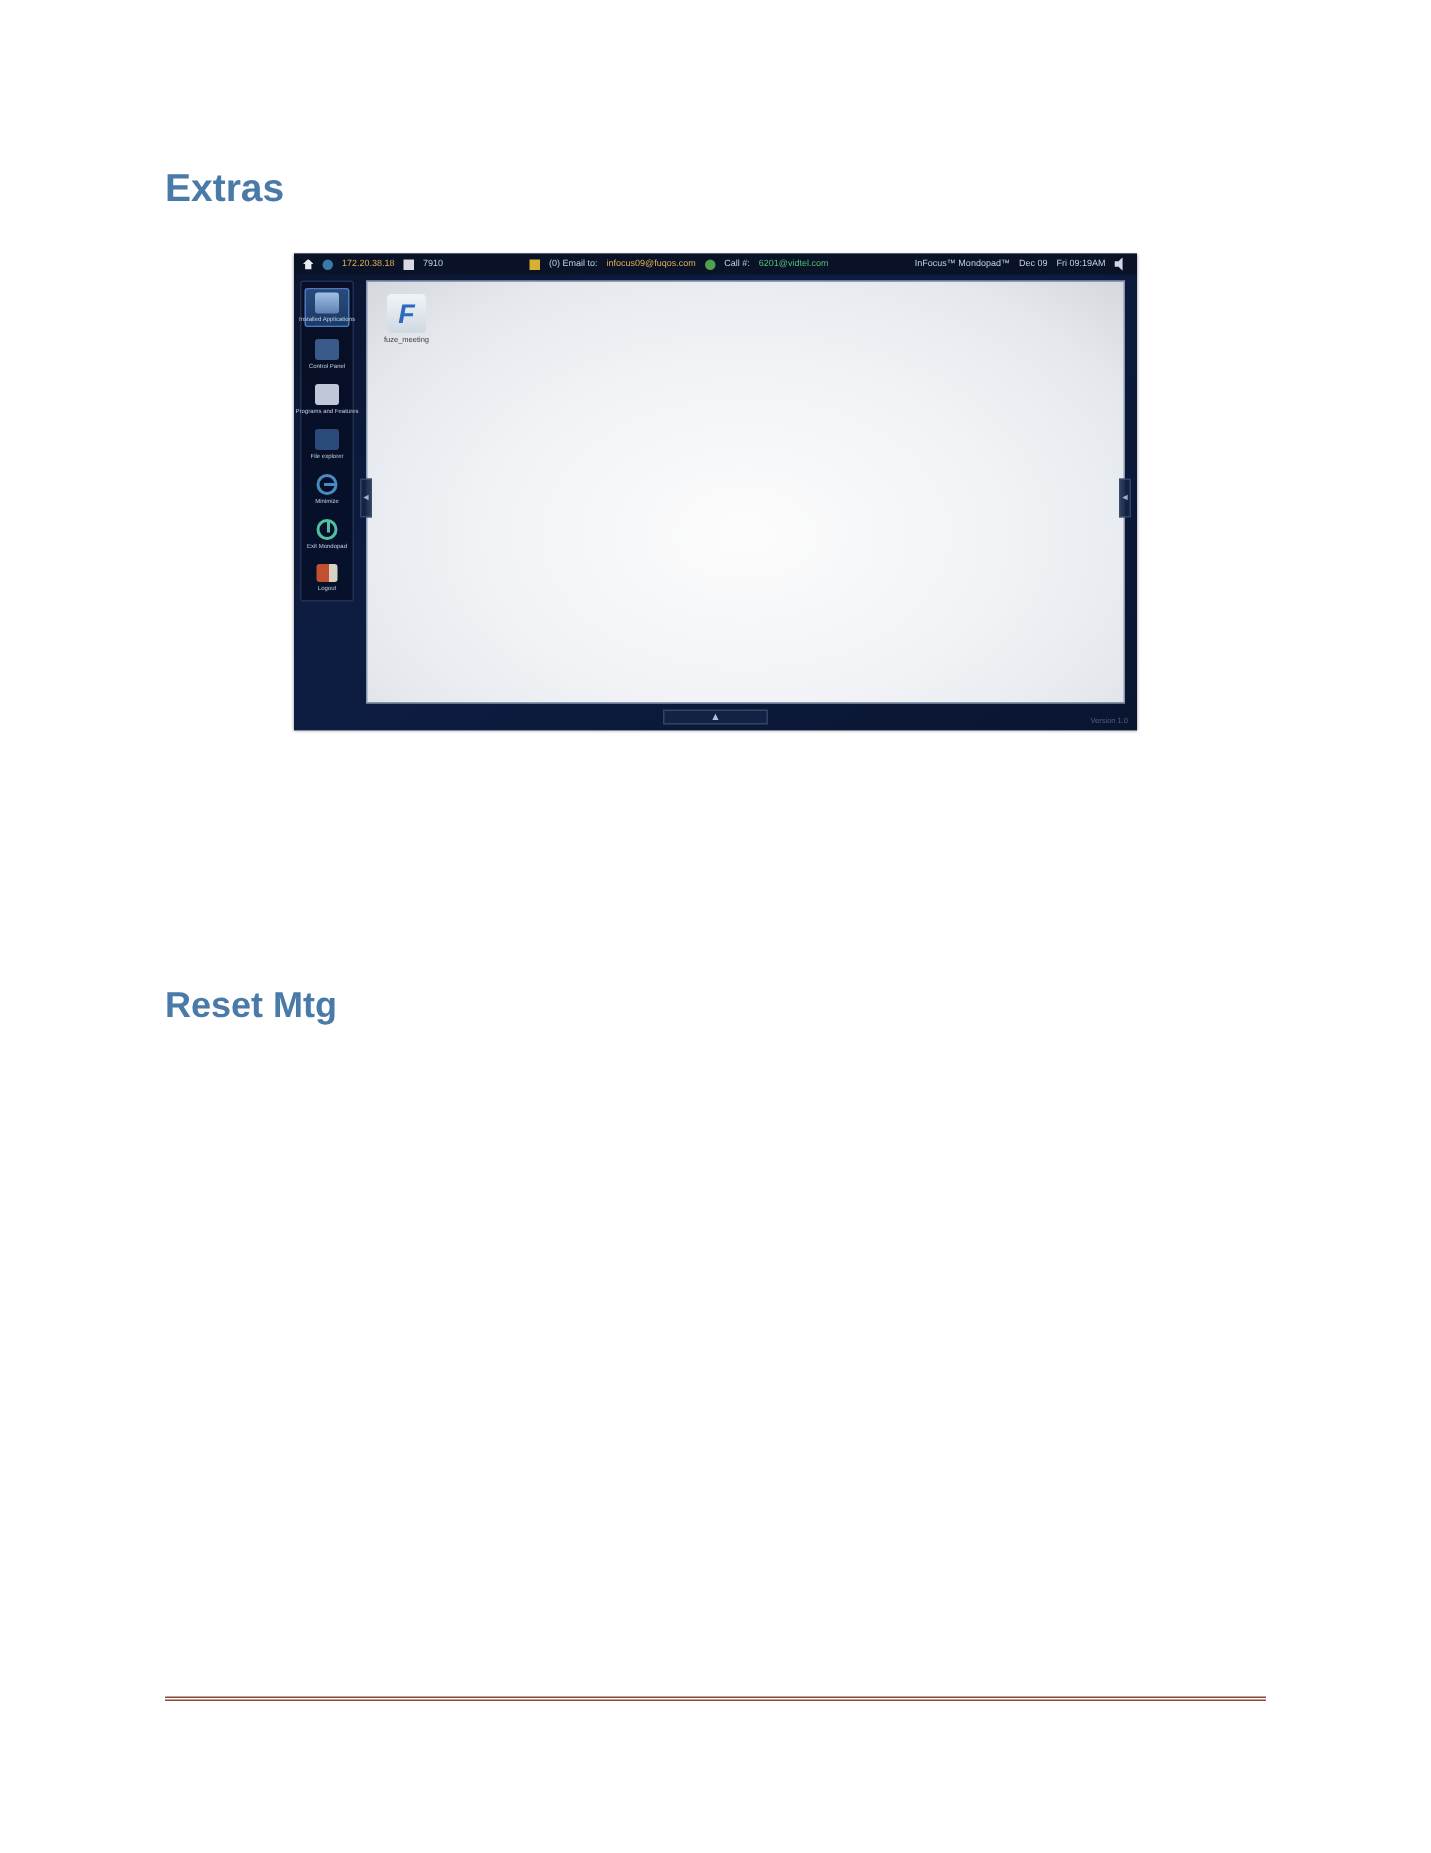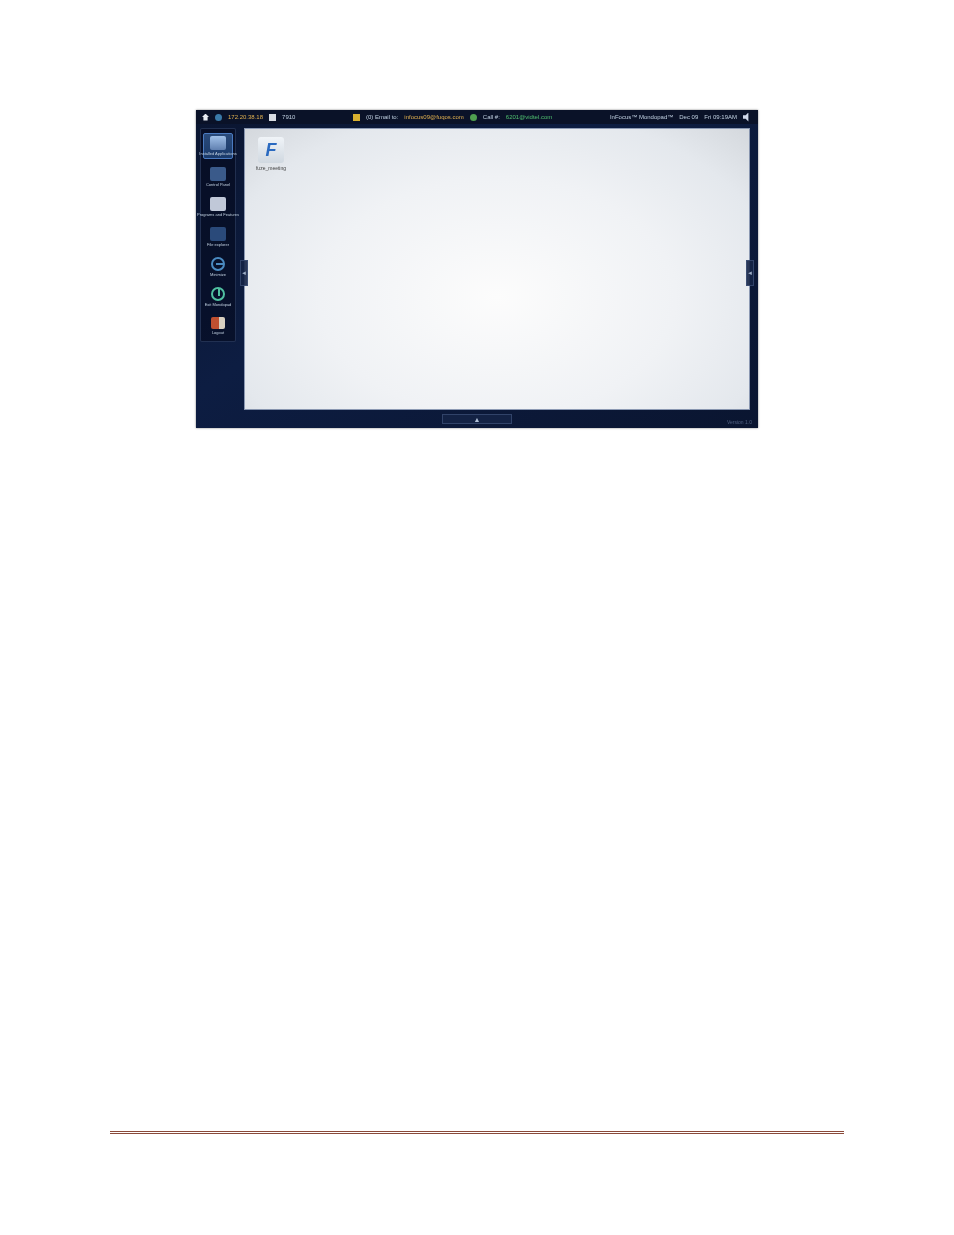--- a/index.html
+++ b/index.html
@@ -196,20 +196,21 @@
     right: 110px;
     bottom: 100px;
     height: 4px;
     border-top: 3px double #8a4a3a;
   }
 </style>
 </head>
 <body>
 
 <div class="page">
+  <div class="heading">Extras</div>
 
   <div class="screenshot">
 
     <div class="topbar">
       <div class="topbar-left">
         <span class="tb-icon home"></span>
         <span class="tb-icon globe"></span>
         <span class="ip-text">172.20.38.18</span>
         <span class="tb-icon lock"></span>
         <span>7910</span>
@@ -269,15 +270,16 @@
     </div>
 
     <div class="edge-tab left">◄</div>
     <div class="edge-tab right">◄</div>
 
     <div class="bottom-tab">▲</div>
 
     <div class="version-label">Version 1.0</div>
   </div>
 
+  <div class="heading2">Reset Mtg</div>
 </div>
 
 <div class="footer-divider"></div>
 
 </body></html>

